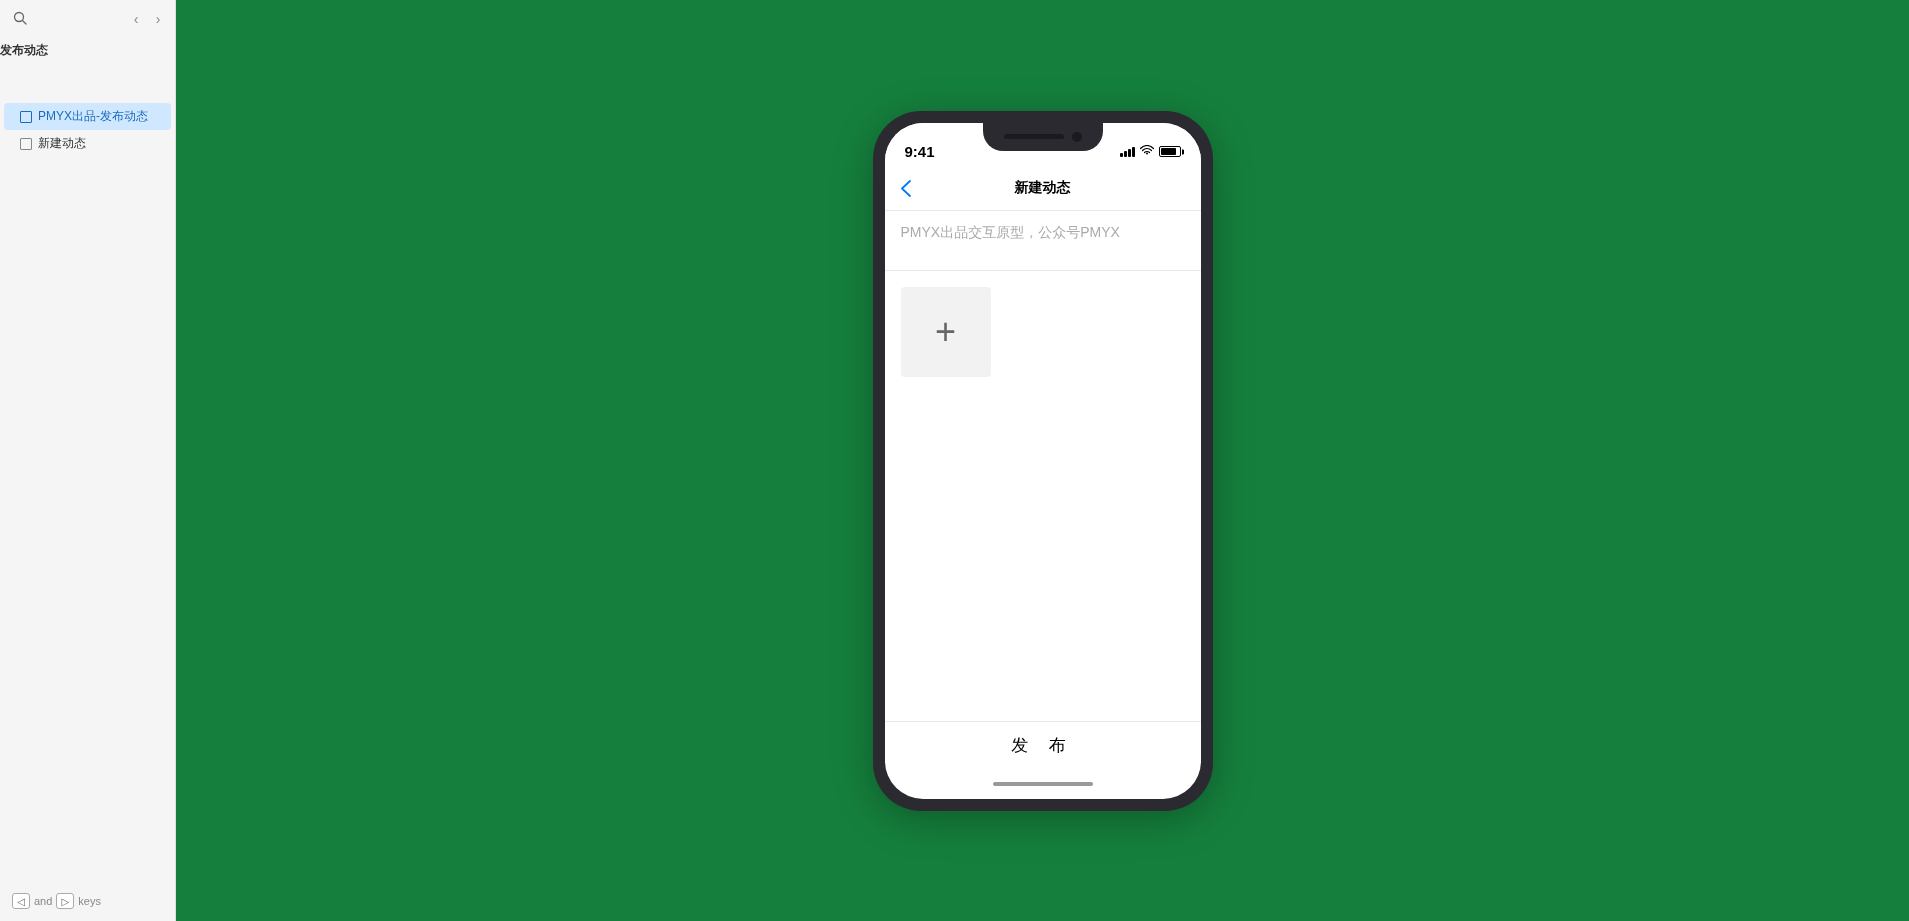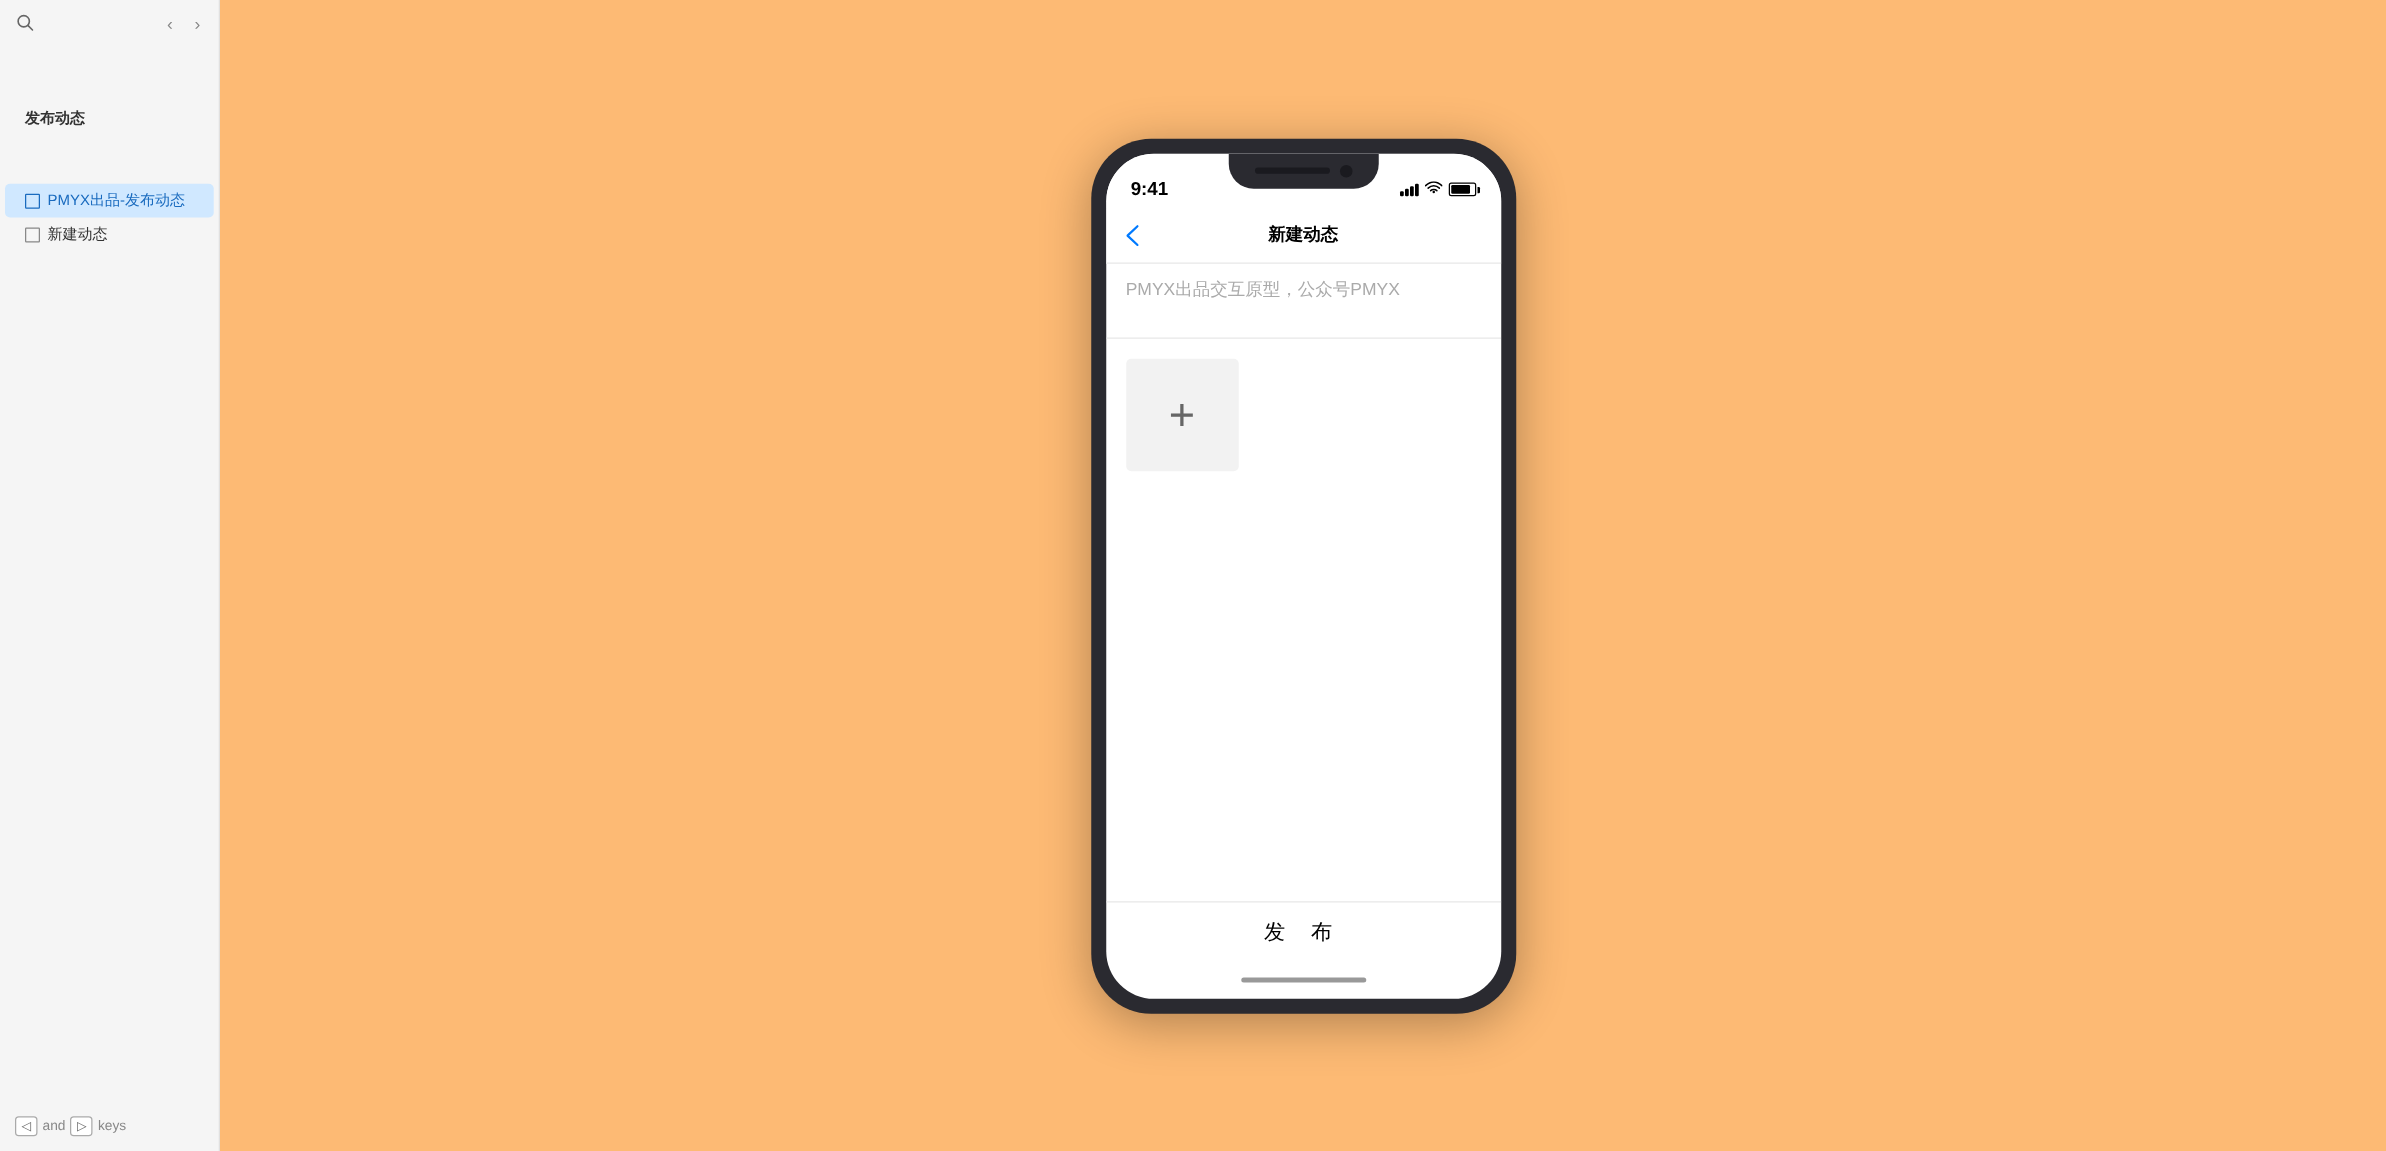--- a/index.html
+++ b/index.html
@@ -52,25 +52,24 @@
       height: 18px;
       display: flex;
       align-items: center;
       justify-content: center;
       cursor: pointer;
       color: #888;
       font-size: 14px;
     }
 
     .sidebar-section-title {
-      padding: 6px 12px 4px 20px;
+      padding: 6px 12px 4px 0;
       font-size: 12px;
       font-weight: 600;
       color: #333;
-      margin-top: 44px;
     }
 
     .sidebar-item {
       padding: 5px 12px 5px 16px;
       font-size: 12px;
       color: #333;
       cursor: pointer;
       display: flex;
       align-items: center;
       gap: 6px;
@@ -127,21 +126,21 @@
       font-size: 11px;
       color: #888;
     }
 
     
     .main {
       flex: 1;
       display: flex;
       align-items: center;
       justify-content: center;
-      background: #fdba74;
+      background: #15803d;
     }
 
     
     .phone {
       width: 340px;
       height: 700px;
       background: #2a2a30;
       border-radius: 48px;
       padding: 12px;
       box-shadow: 0 8px 40px rgba(0,0,0,0.3);

